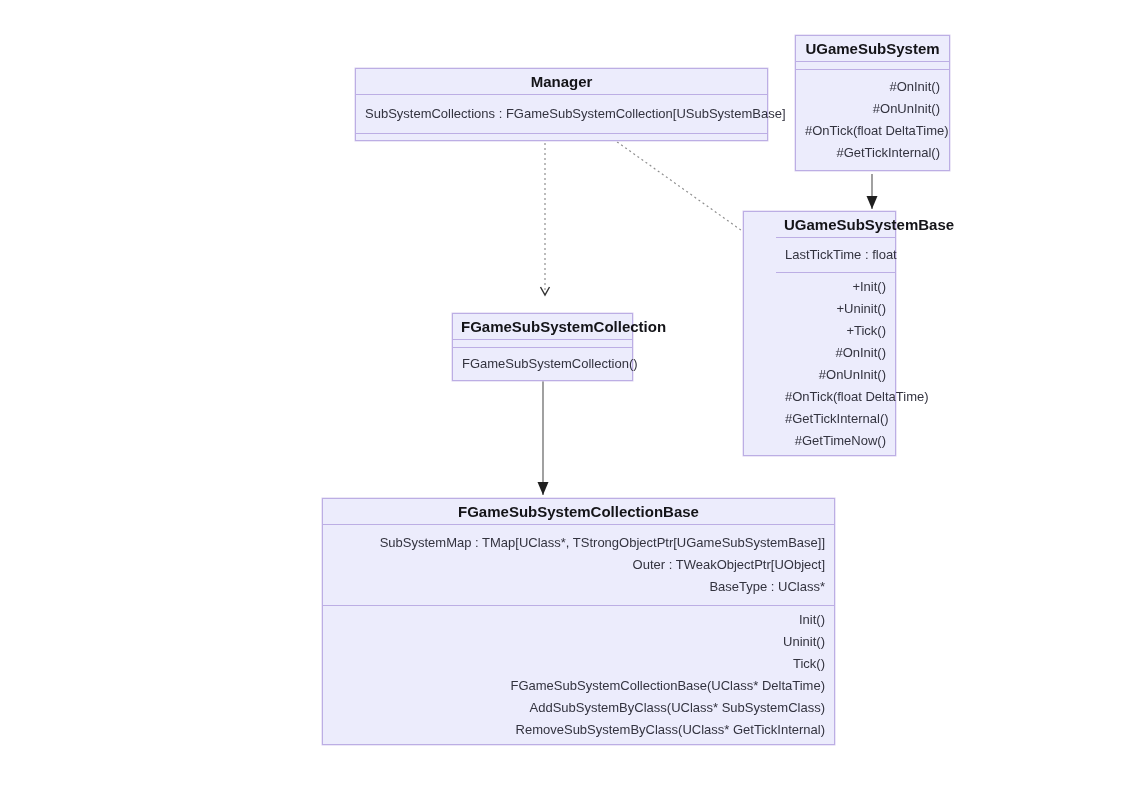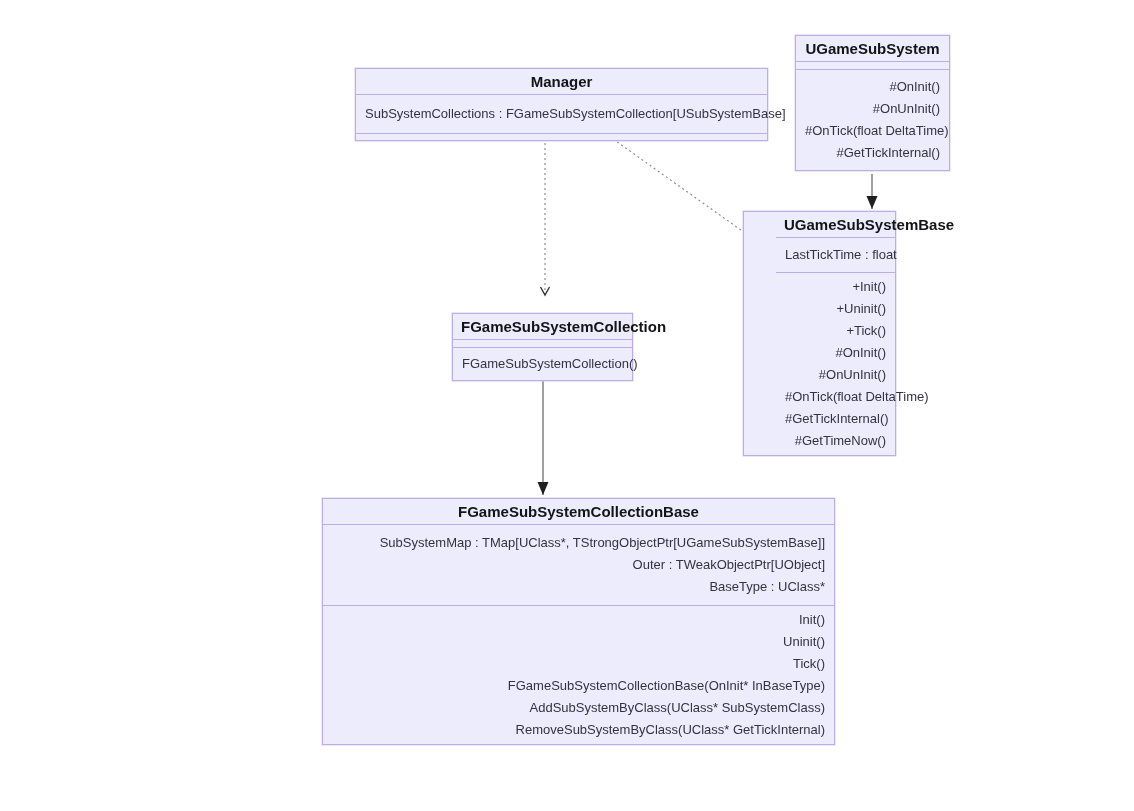--- a/index.html
+++ b/index.html
@@ -142,19 +142,19 @@
     <div class="cb-title">FGameSubSystemCollectionBase</div>
     <div class="cb-section has-divider cb-pad7">
       <div class="cb-row">SubSystemMap : TMap[UClass*, TStrongObjectPtr[UGameSubSystemBase]]</div>
       <div class="cb-row">Outer : TWeakObjectPtr[UObject]</div>
       <div class="cb-row">BaseType : UClass*</div>
     </div>
     <div class="cb-section cb-pad3">
       <div class="cb-row">Init()</div>
       <div class="cb-row">Uninit()</div>
       <div class="cb-row">Tick()</div>
-      <div class="cb-row">FGameSubSystemCollectionBase(OnInit* InBaseType)</div>
+      <div class="cb-row">FGameSubSystemCollectionBase(UClass* DeltaTime)</div>
       <div class="cb-row">AddSubSystemByClass(UClass* SubSystemClass)</div>
       <div class="cb-row">RemoveSubSystemByClass(UClass* GetTickInternal)</div>
     </div>
   </div>
 
 </div>
 
 </body></html>

